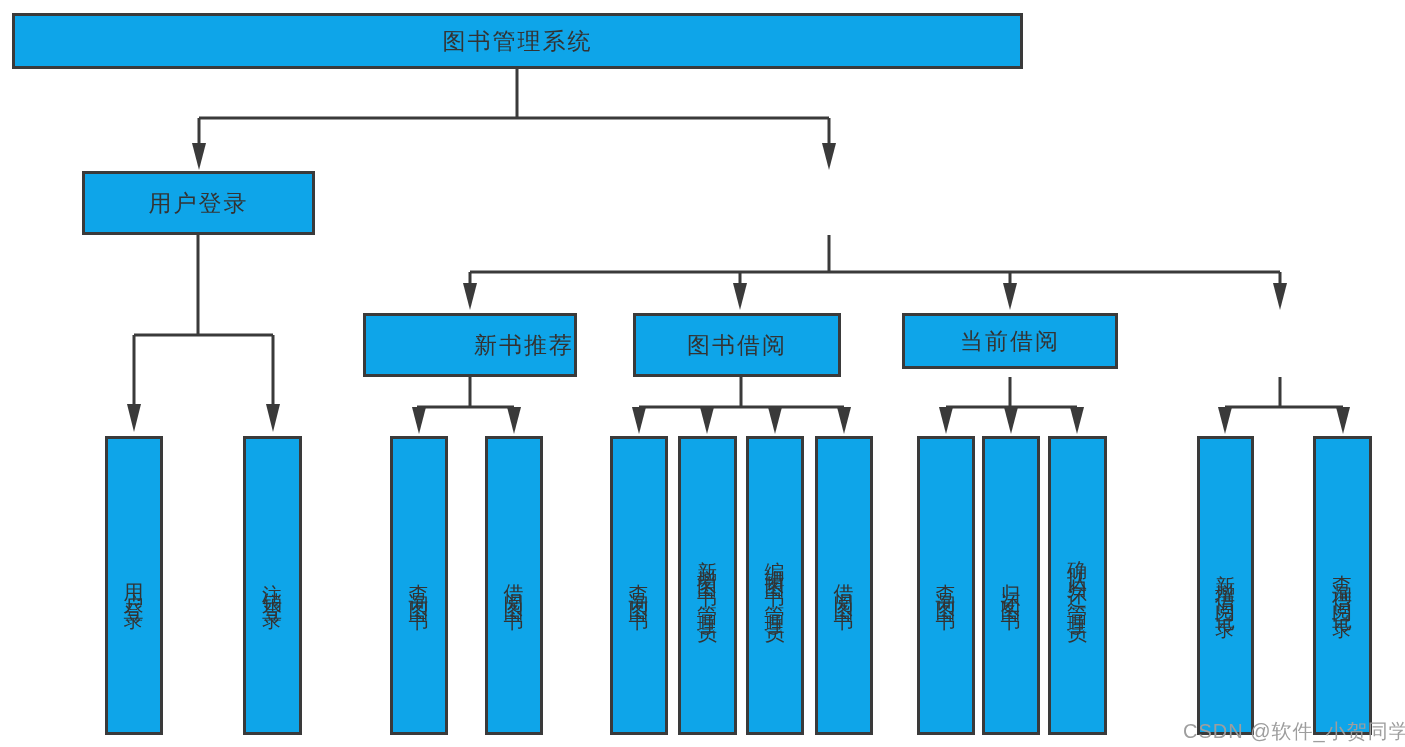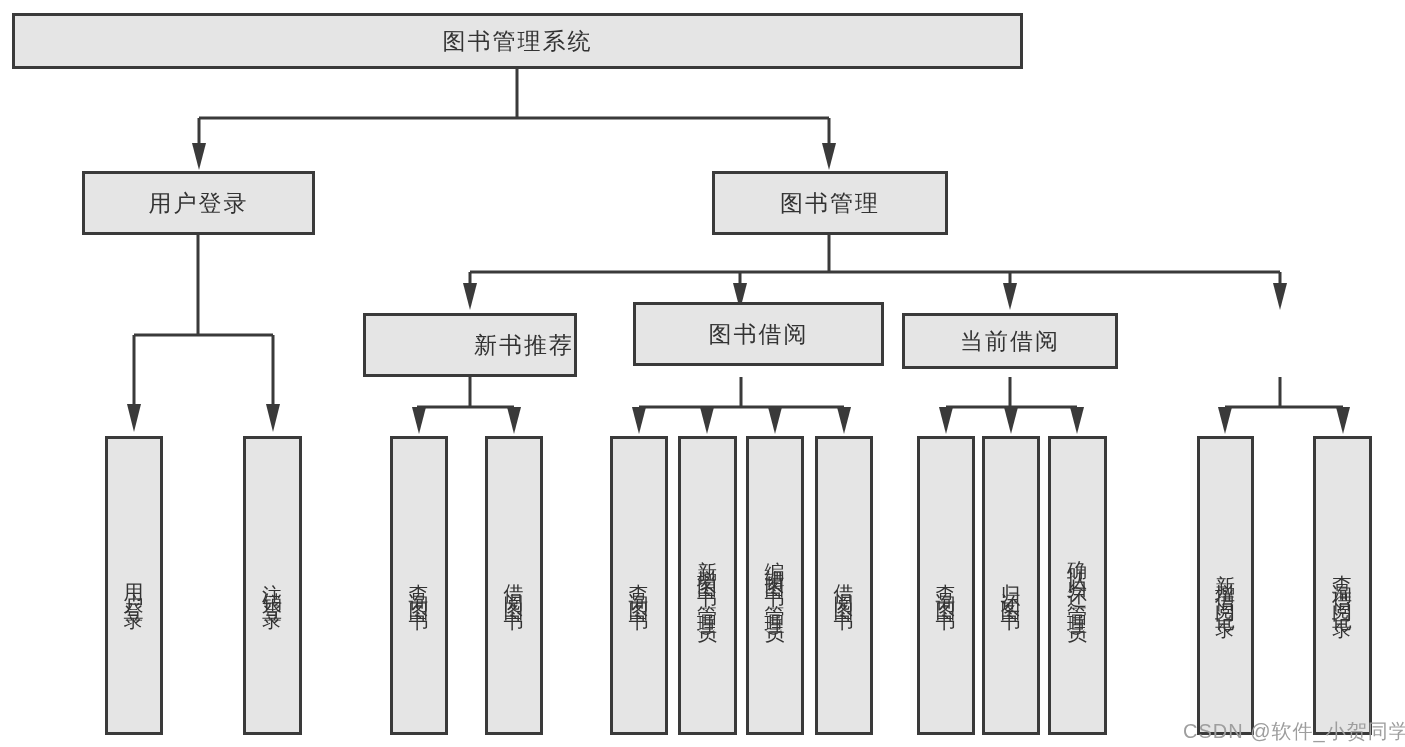--- a/index.html
+++ b/index.html
@@ -4,21 +4,21 @@
 <style>
   html,body{margin:0;padding:0;background:var(--bg,#ffffff);}
   .stage{
     position:relative;width:1405px;height:747px;background:var(--bg,#ffffff);
     font-family:"Liberation Sans","DejaVu Sans",sans-serif;overflow:hidden;
   }
   .wires{position:absolute;left:0;top:0;}
   .wire path{stroke:var(--line,#3a3a3a);stroke-width:3;fill:none;}
   .wire polygon{fill:var(--line,#3a3a3a);stroke:none;}
   .node{
-    position:absolute;box-sizing:border-box;background:#e5e5e5;
+    position:absolute;box-sizing:border-box;background:#0ea5e9;
     border:3px solid var(--line,#3a3a3a);
     display:flex;align-items:center;justify-content:center;
     color:var(--text,#333333);font-size:23px;letter-spacing:2px;white-space:nowrap;
   }
   .leaf{font-size:20px;letter-spacing:0;}
   .leaf .vtext{
     writing-mode:vertical-rl;text-orientation:mixed;
     letter-spacing:9px;line-height:1;white-space:nowrap;
   }
   .watermark{
@@ -81,28 +81,25 @@
     </g>
   </svg>
 
   <div class="node" style="left:12px;top:13px;width:1011px;height:56px;">
     <span>图书管理系统</span>
   </div>
 
   <div class="node" style="left:82px;top:171px;width:233px;height:64px;">
     <span>用户登录</span>
   </div>
-  <div class="node" style="left:712px;top:171px;width:236px;height:64px;">
-    <span>图书管理</span>
-  </div>
 
   <div class="node" style="left:363px;top:313px;width:214px;height:64px;justify-content:flex-end;">
     <span>新书推荐</span>
   </div>
-  <div class="node" style="left:633px;top:302px;width:251px;height:64px;">
+  <div class="node" style="left:633px;top:313px;width:208px;height:64px;">
     <span>图书借阅</span>
   </div>
   <div class="node" style="left:902px;top:313px;width:216px;height:56px;">
     <span>当前借阅</span>
   </div>
 
   <div class="node leaf" style="left:105px;top:436px;width:58px;height:299px;">
     <span class="vtext">用户登录</span>
   </div>
   <div class="node leaf" style="left:243px;top:436px;width:59px;height:299px;">

